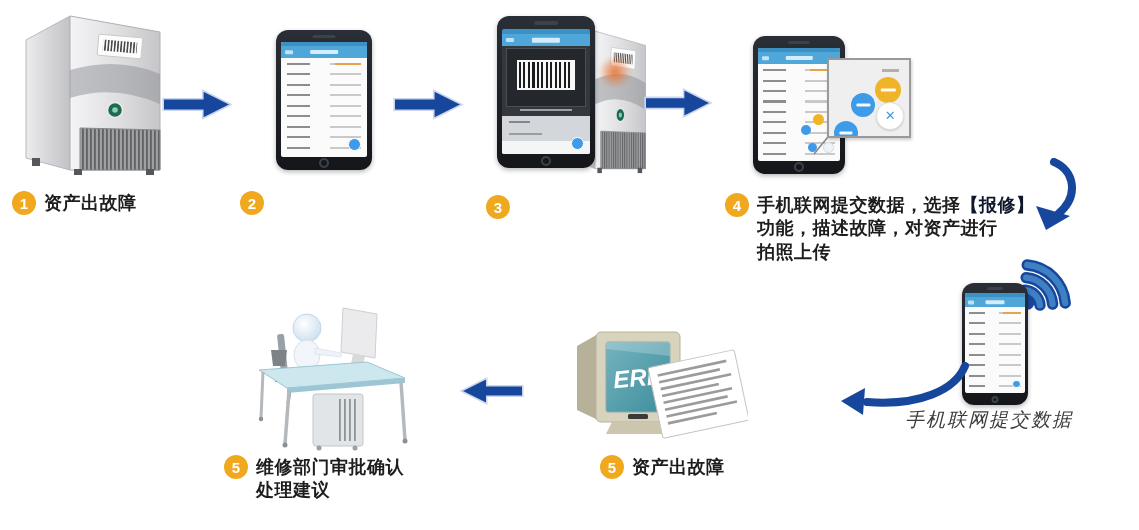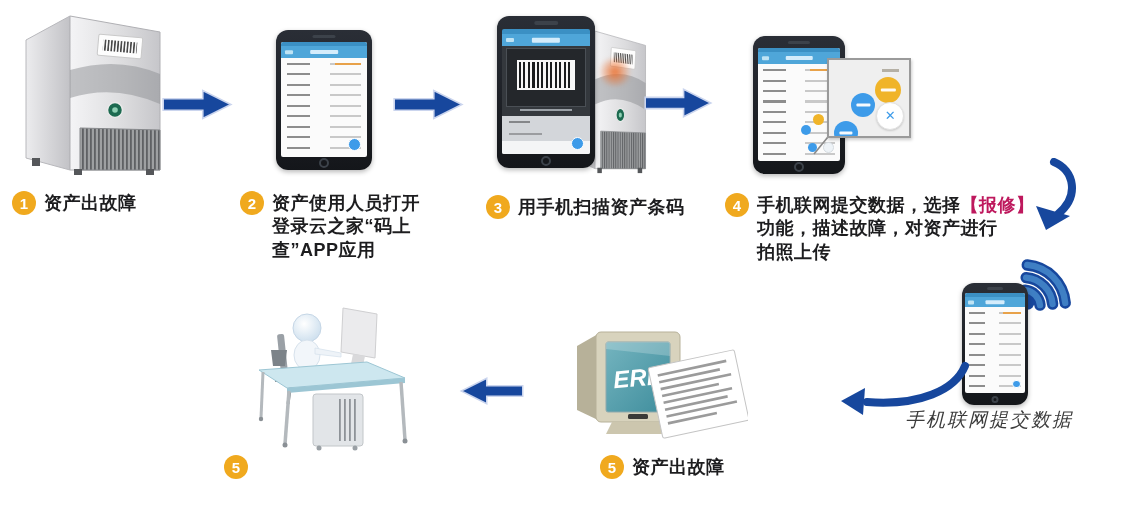--- a/index.html
+++ b/index.html
@@ -13,21 +13,21 @@
   .step-label{position:absolute;display:flex;align-items:flex-start;}
   .badge{
     width:24px;height:24px;border-radius:50%;background:#F0A91E;color:#fff;
     font-weight:bold;font-size:15px;display:flex;align-items:center;justify-content:center;
     flex-shrink:0;margin-right:8px;margin-top:-1px;
   }
   .step-text{
     font-weight:bold;font-size:18px;color:#1d1d1f;line-height:1.3;
     white-space:pre-line;letter-spacing:.5px;
   }
-  .step-text .hl{color:#be185d;}
+  .step-text .hl{color:#0f172a;}
   .caption-text{font-size:19px;color:#3c3c3c;letter-spacing:2px;font-style:italic;}
 
   
   .phone{
     position:absolute;border-radius:12px;
     background:linear-gradient(180deg,#2a2e36,#14161a);
     box-shadow:0 2px 5px rgba(0,0,0,.28);
   }
   .phone .speaker{position:absolute;top:3.5%;left:50%;transform:translateX(-50%);
     width:24%;height:2.2%;background:#3c424a;border-radius:2px;}
@@ -156,23 +156,20 @@
           <div class="stubs-right"></div>
           <div class="stub-orange"></div>
       </div>
       <div class="fab"></div>
     </div>
     <div class="home"></div>
   </div>
 
   <div class="step-label" style="left:240px;top:192px">
     <span class="badge">2</span>
-    <div class="step-text" style="width:176px">资产使用人员打开
-登录云之家“码上
-查”APP应用</div>
   </div>
 
   <svg class="abs" style="left:392px;top:88px;width:72px;height:33px" viewBox="0 0 86 40">
     <polygon points="2,13 50,13 50,3 84,20 50,37 50,27 2,27" fill="#17479D" stroke="#CBD5EE" stroke-width="2"></polygon>
   </svg>
 
   <svg class="abs" style="left:566px;top:24px;width:84px;height:150px" viewBox="0 0 150 168" preserveAspectRatio="none">
       <use href="#sym-server"></use>
     </svg>
   <div class="glow-orange" style="left:596px;top:58px;width:38px;height:28px"></div>
@@ -196,21 +193,20 @@
           <div class="stub-b"></div>
           <div class="white-strip"></div>
       </div>
       <div class="fab" style="bottom:3%;"></div>
     </div>
     <div class="home"></div>
   </div>
 
   <div class="step-label" style="left:486px;top:196px">
     <span class="badge">3</span>
-    <div class="step-text">用手机扫描资产条码</div>
   </div>
 
   <svg class="abs" style="left:643px;top:87px;width:70px;height:32px" viewBox="0 0 86 40">
     <polygon points="2,13 50,13 50,3 84,20 50,37 50,27 2,27" fill="#17479D" stroke="#CBD5EE" stroke-width="2"></polygon>
   </svg>
 
   <div class="phone" style="left:753px;top:36px;width:92px;height:138px">
     <div class="speaker"></div>
     <div class="screen">
       <div class="statusbar"></div>
@@ -356,15 +352,17 @@
         <rect x="89" y="101" width="1.8" height="42"></rect>
       <rect x="94" y="101" width="1.8" height="42"></rect>
         <rect x="99" y="101" width="1.8" height="42"></rect>
     </g>
     <circle cx="64" cy="150" r="2.5" fill="#9aa0a5"></circle>
     <circle cx="100" cy="150" r="2.5" fill="#9aa0a5"></circle>
   </svg>
 
   <div class="step-label" style="left:224px;top:456px">
     <span class="badge">5</span>
+    <div class="step-text" style="width:182px">维修部门审批确认
+处理建议</div>
   </div>
 
 </div>
 
 </body></html>

